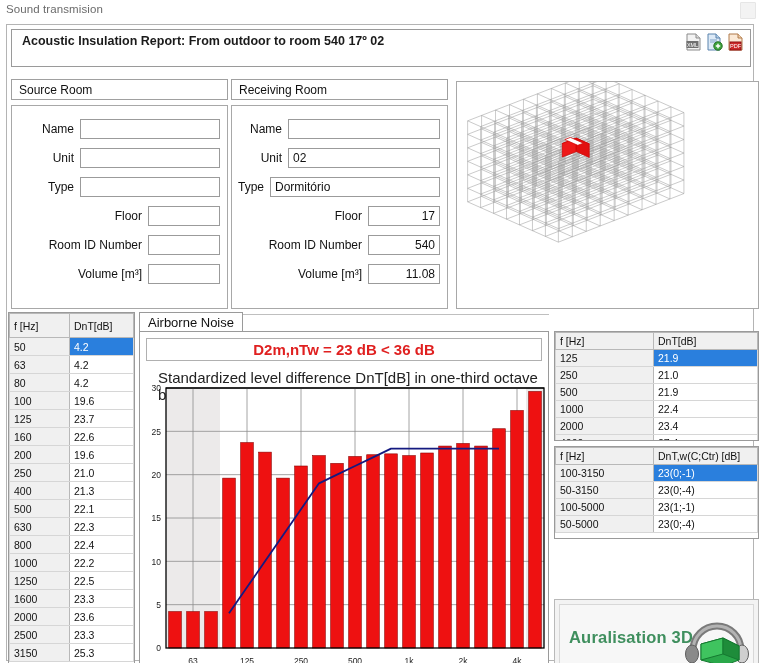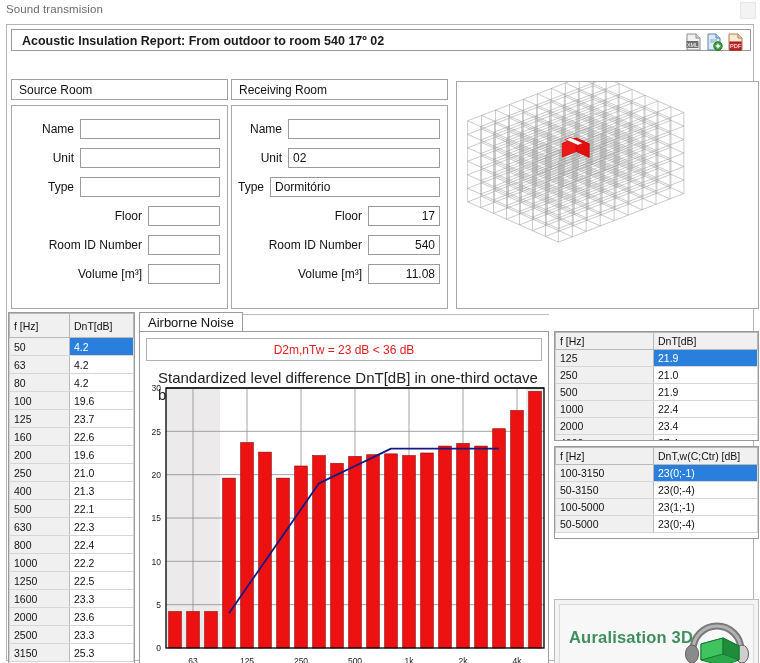--- a/index.html
+++ b/index.html
@@ -35,21 +35,21 @@
   .window {
     position: absolute; left: 6px; top: 24px;
     width: 748px; height: 637px;
     border: 1px solid #b4b4b4;
     background: #ffffff;
   }
 
   
   .hdr {
     position: absolute; left: 4px; top: 4px;
-    width: 740px; height: 22px;
+    width: 740px; height: 38px;
     border: 1px solid #9a9a9a;
     background: #ffffff;
   }
   .hdr-title {
     position: absolute; left: 10px; top: 4px;
     font-size: 12.5px; font-weight: bold; color: #1a1a1a;
     white-space: nowrap;
   }
   .hdr-icons {
     position: absolute; right: 6px; top: 3px;
@@ -142,21 +142,21 @@
     width: 410px; height: 356px;
     border: 1px solid #9a9a9a;
     background: #ffffff;
   }
   .resultbox {
     position: absolute; left: 6px; top: 6px;
     width: 396px; height: 23px;
     border: 1px solid #b0b0b0; background: #ffffff;
     display: flex; align-items: center; justify-content: center;
   }
-  .resulttext { font-size: 12px; color: #e02020; font-weight: normal; }
+  .resulttext { font-size: 15px; color: #e02020; font-weight: bold; }
 
   .charttitle {
     position: absolute; left: 18px; top: 37px;
     font-size: 15px; color: #222;
   }
   .plotwrap { position: absolute; left: 0; top: 48px; width: 410px; height: 306px; }
 
   
   .rtable {
     position: absolute;

